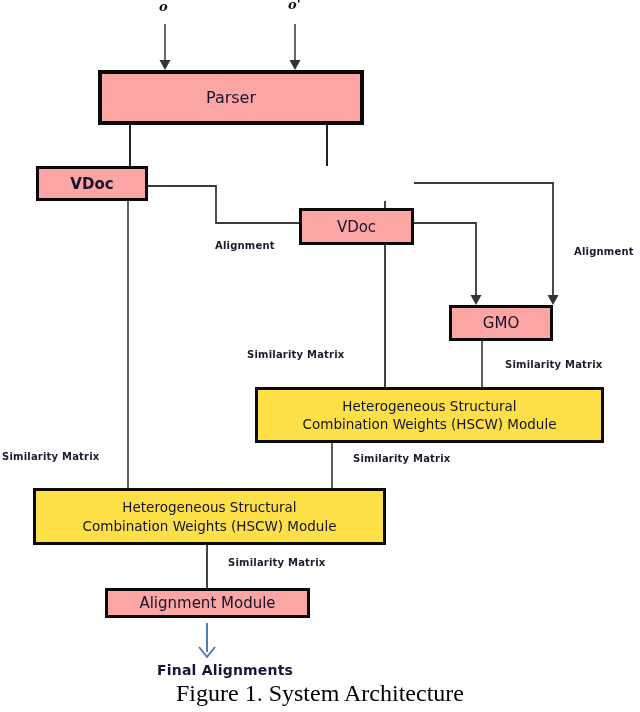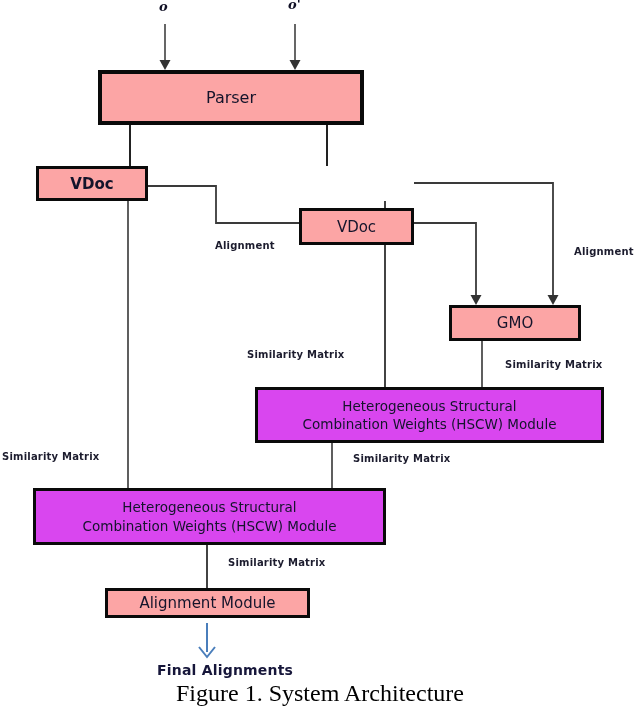--- a/index.html
+++ b/index.html
@@ -14,21 +14,21 @@
   .node{
     position:absolute;
     background:#fca5a5;
     border:3px solid #0a0a0a;
     display:flex;align-items:center;justify-content:center;
     color:#14142b;
     box-sizing:border-box;
     text-align:center;
   }
   .node.thick{border-width:4px;}
-  .node.gray{background:#d946ef;border-width:3px;}
+  .node.gray{background:#fde047;border-width:3px;}
   .node .ln{display:block;line-height:1.35;}
   .lbl{
     position:absolute;
     font-weight:bold;
     color:#1c1c2e;
     white-space:nowrap;
   }
   .lbl.small{font-size:10px;letter-spacing:0.2px;}
   .io{
     position:absolute;
@@ -104,21 +104,21 @@
   </div>
 
   <div class="node" style="left:36px;top:166px;width:112px;height:35px;font-size:15px;font-weight:bold;">
     <span>VDoc</span>
   </div>
 
   <div class="node" style="left:299px;top:165px;width:115px;height:37px;font-size:15px;margin-top:43px;">
     <span>VDoc</span>
   </div>
 
-  <div class="node" style="left:449px;top:305px;width:132px;height:36px;font-size:15px;">
+  <div class="node" style="left:449px;top:305px;width:104px;height:36px;font-size:15px;">
     <span>GMO</span>
   </div>
 
   <div class="node gray" style="left:255px;top:387px;width:349px;height:56px;font-size:13.5px;">
     <div>
       <span class="ln">Heterogeneous Structural</span>
       <span class="ln">Combination Weights (HSCW) Module</span>
     </div>
   </div>
 

